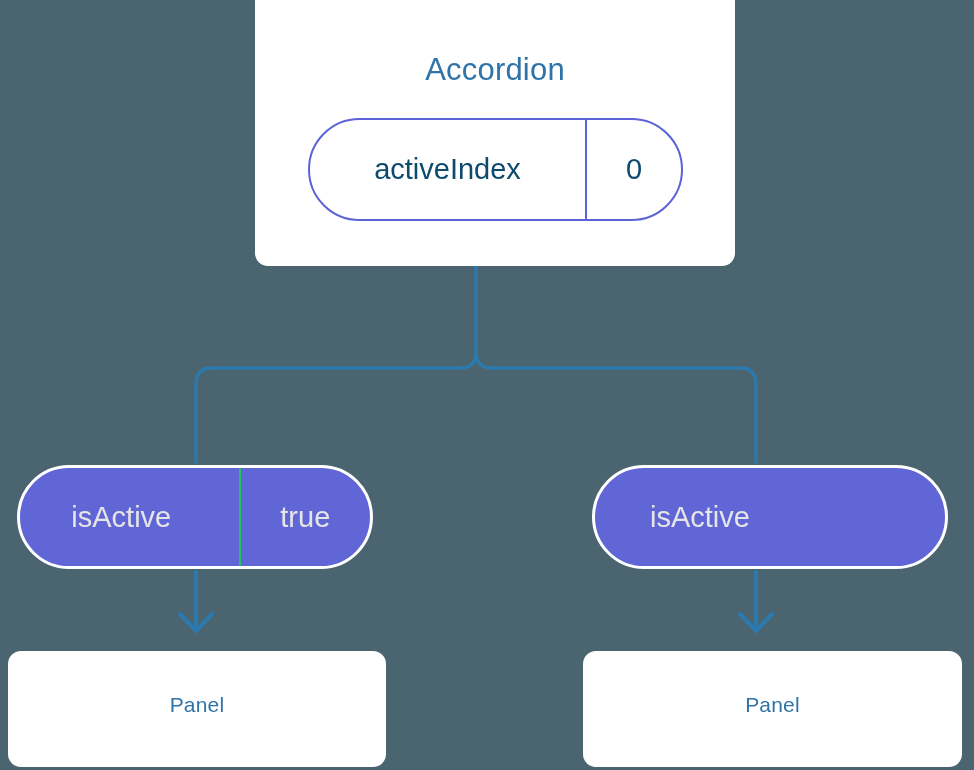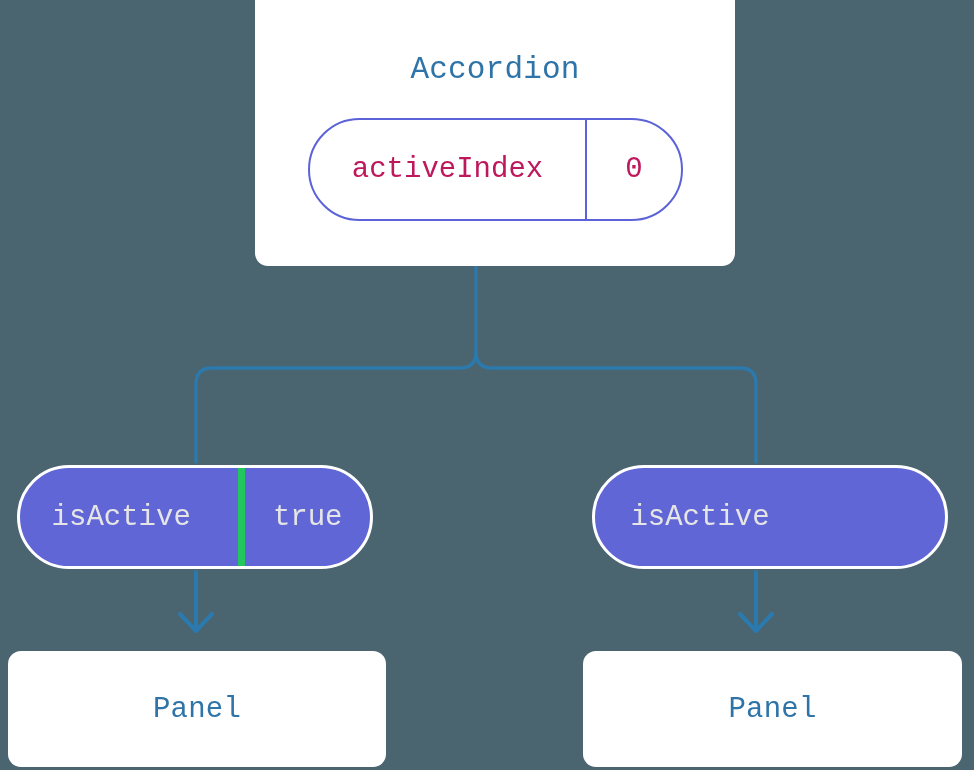--- a/index.html
+++ b/index.html
@@ -12,21 +12,20 @@
     height: 770px;
     background: #4a6570;
     font-family: "Liberation Sans", sans-serif;
     overflow: hidden;
   }
   #stage {
     position: relative;
     width: 974px;
     height: 770px;
     background: var(--bg, #4a6570);
-    font-family: Liberation Mono, monospace;
   }
 
   
   #connectors {
     position: absolute;
     left: 0;
     top: 0;
     width: 974px;
     height: 770px;
     z-index: 1;
@@ -64,21 +63,21 @@
   }
 
   
   .panel-card {
     height: 116px;
   }
   #panel-left  { left: 8px;   top: 651px; width: 378px; }
   #panel-right { left: 583px; top: 651px; width: 379px; }
   .panel-card .card-title {
     top: 42px;
-    font-size: 29px;
+    font-size: 21px;
   }
 
   
   .pill {
     position: absolute;
     display: flex;
     align-items: stretch;
     border-radius: 999px;
     box-sizing: border-box;
     overflow: hidden;
@@ -93,37 +92,37 @@
     box-sizing: border-box;
   }
 
   
   .pill-outline {
     background: #ffffff;
     border: 2px solid #5c63d8;
   }
   .pill-outline .pill-key,
   .pill-outline .pill-val {
-    color: #be185d;
+    color: #0c4a6e;
   }
   .pill-outline .pill-val {
     border-left: 2px solid #5c63d8;
   }
 
   
   .pill-solid {
     background: #6066d6;
     border: 3px solid #ffffff;
   }
   .pill-solid .pill-key,
   .pill-solid .pill-val {
     color: #e5e5e5;
   }
   .pill-solid .pill-val {
-    border-left: 7px solid #22c55e;
+    border-left: 2px solid #22c55e;
     margin-left: 16px;
   }
 
   #pill-active-index {
     left: 308px;
     top: 118px;
     width: 375px;
     height: 103px;
     font-size: 29px;
   }

